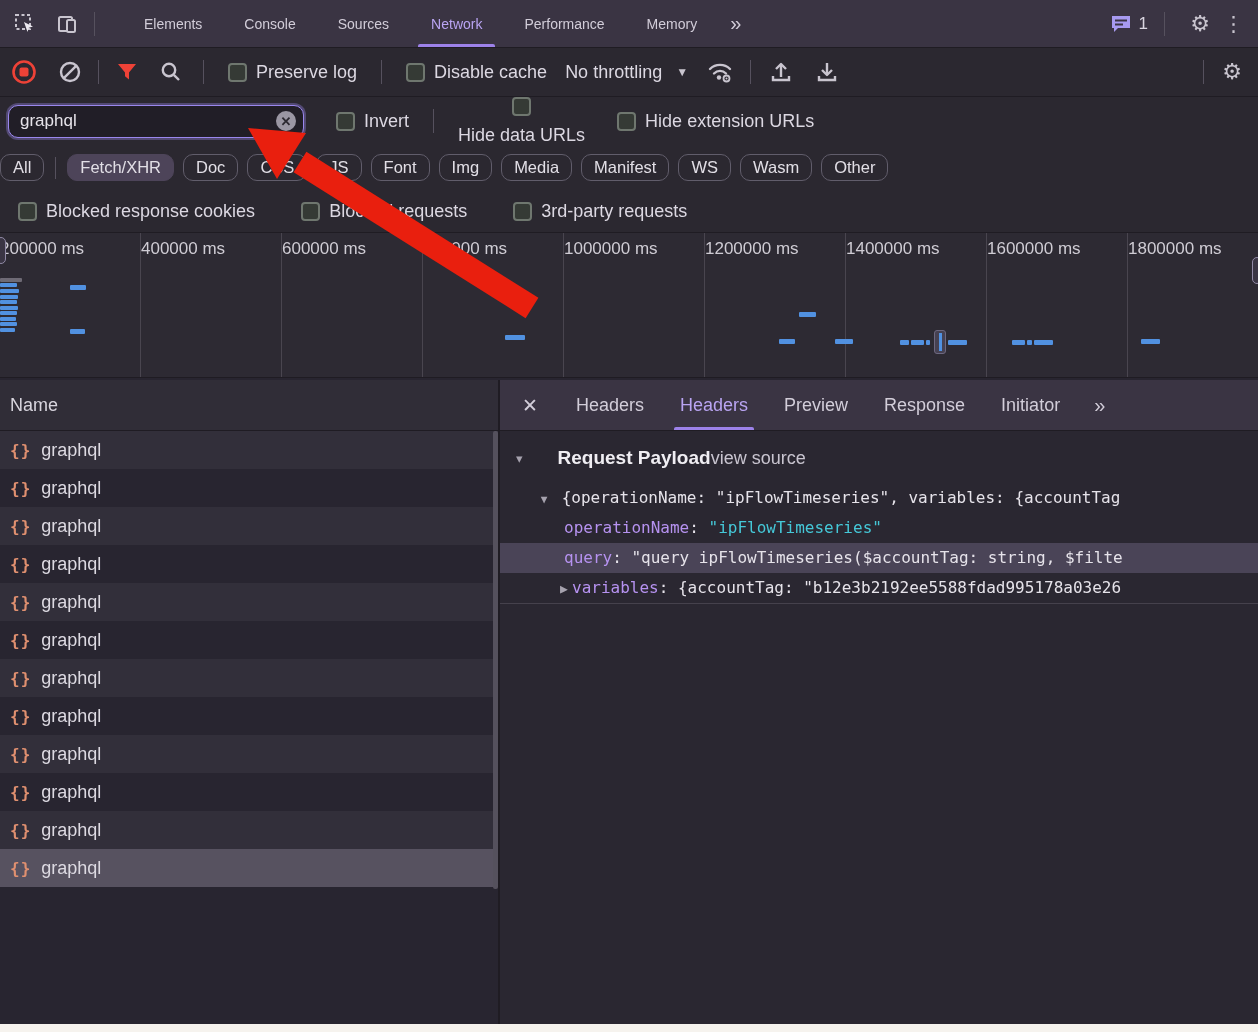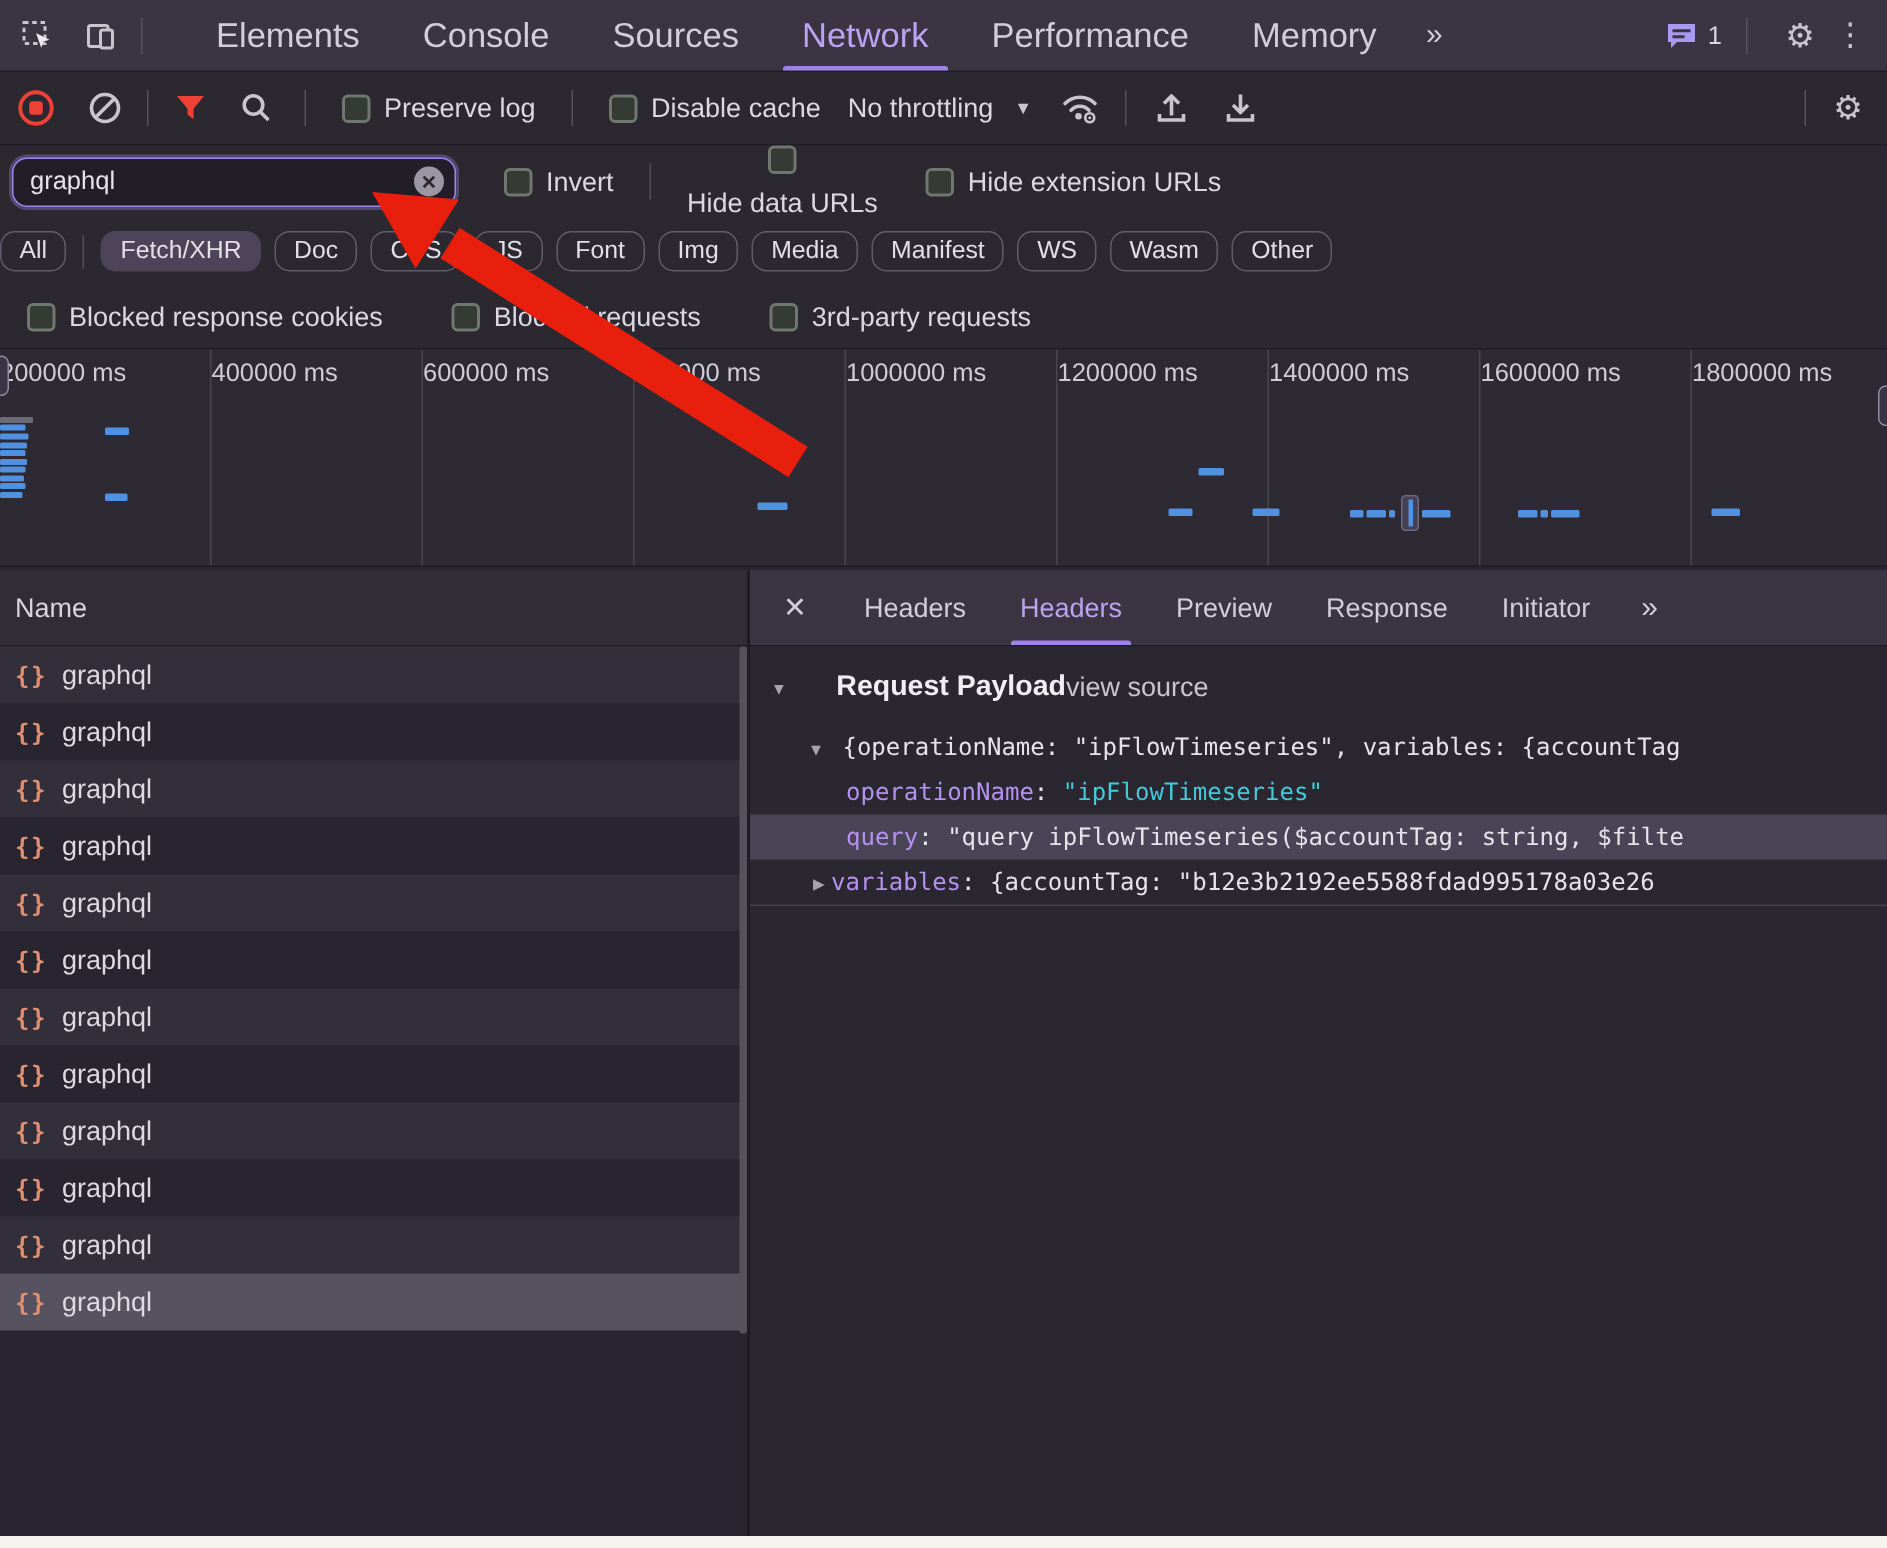--- a/index.html
+++ b/index.html
@@ -7,21 +7,21 @@
     font-family:"Liberation Sans", sans-serif; color:#d6d2dc; }
   .page { position:relative; width:1258px; height:1032px; background:#282530; }
 
   
   .topbar { height:48px; background:#3a3443; border-bottom:1px solid #1f1c23;
     display:flex; align-items:center; }
   .topbar .icon-btn { width:34px; height:34px; display:flex; align-items:center; justify-content:center;
     margin-left:8px; color:#c9c5cf; }
   .vsep { width:1px; height:24px; background:#56515e; margin:0 10px; }
   .tabs { display:flex; height:100%; align-items:stretch; margin-left:18px; }
-  .tab { display:flex; align-items:center; padding:0 21px; font-size:23px; color:#d2cdd9;
+  .tab { display:flex; align-items:center; padding:0 21px; font-size:14px; color:#d2cdd9;
     position:relative; cursor:default; }
   .tab.active { color:#b9a4f2; }
   .tab.active::after { content:""; position:absolute; left:8px; right:8px; bottom:0;
     height:3px; background:#9d82ea; border-radius:2px 2px 0 0; }
   .more-chev { font-size:20px; color:#d2cdd9; padding:0 12px; letter-spacing:-2px; }
   .topbar-right { margin-left:auto; display:flex; align-items:center; }
   .msg-count { display:flex; align-items:center; gap:7px; font-size:17px; color:#d9d5e0; margin-right:6px; }
   .gear-glyph { font-size:22px; color:#c9c5cf; line-height:1; }
   .kebab { font-size:21px; color:#c9c5cf; padding:0 14px 0 6px; }
 
@@ -91,21 +91,21 @@
   .payload { flex:1; overflow:hidden; font-size:16px; }
   .payload-head { display:flex; align-items:center; padding:16px 0 6px 16px; }
   .tri { color:#a6a2ae; font-size:13px; margin-right:3px; }
   .payload-title { font-size:19px; font-weight:bold; color:#f0eef3;padding-left:32px; }
   .view-source { font-size:18px; color:#c9c5d0; }
   .mono { font-family:"DejaVu Sans Mono", monospace; }
   .prow { height:30px; line-height:30px; white-space:nowrap; overflow:hidden; font-size:16px; color:#e6e3ea; }
   .prow .tri { display:inline-block; width:16px; text-align:center; margin:0; }
   .p-summary { padding-left:36px; margin-top:8px; }
   .p-item { padding-left:64px; }
-  .p-item.expandable { padding-left:38px; }
+  .p-item.expandable { padding-left:56px; }
   .p-item.hl { background:#4a4457; }
   .pkey { color:#b692f0; }
   .pstr { color:#45c8d8; }
   .pplain { color:#e6e3ea; }
   .payload-divider { border-bottom:1px solid #45414c; }
 
   .bottom-strip { position:absolute; left:0; right:0; bottom:0; height:8px; background:#f6f3ee; }
 
   svg.ic { display:block; }
   .arrow-overlay { position:absolute; inset:0; pointer-events:none; z-index:60; }

